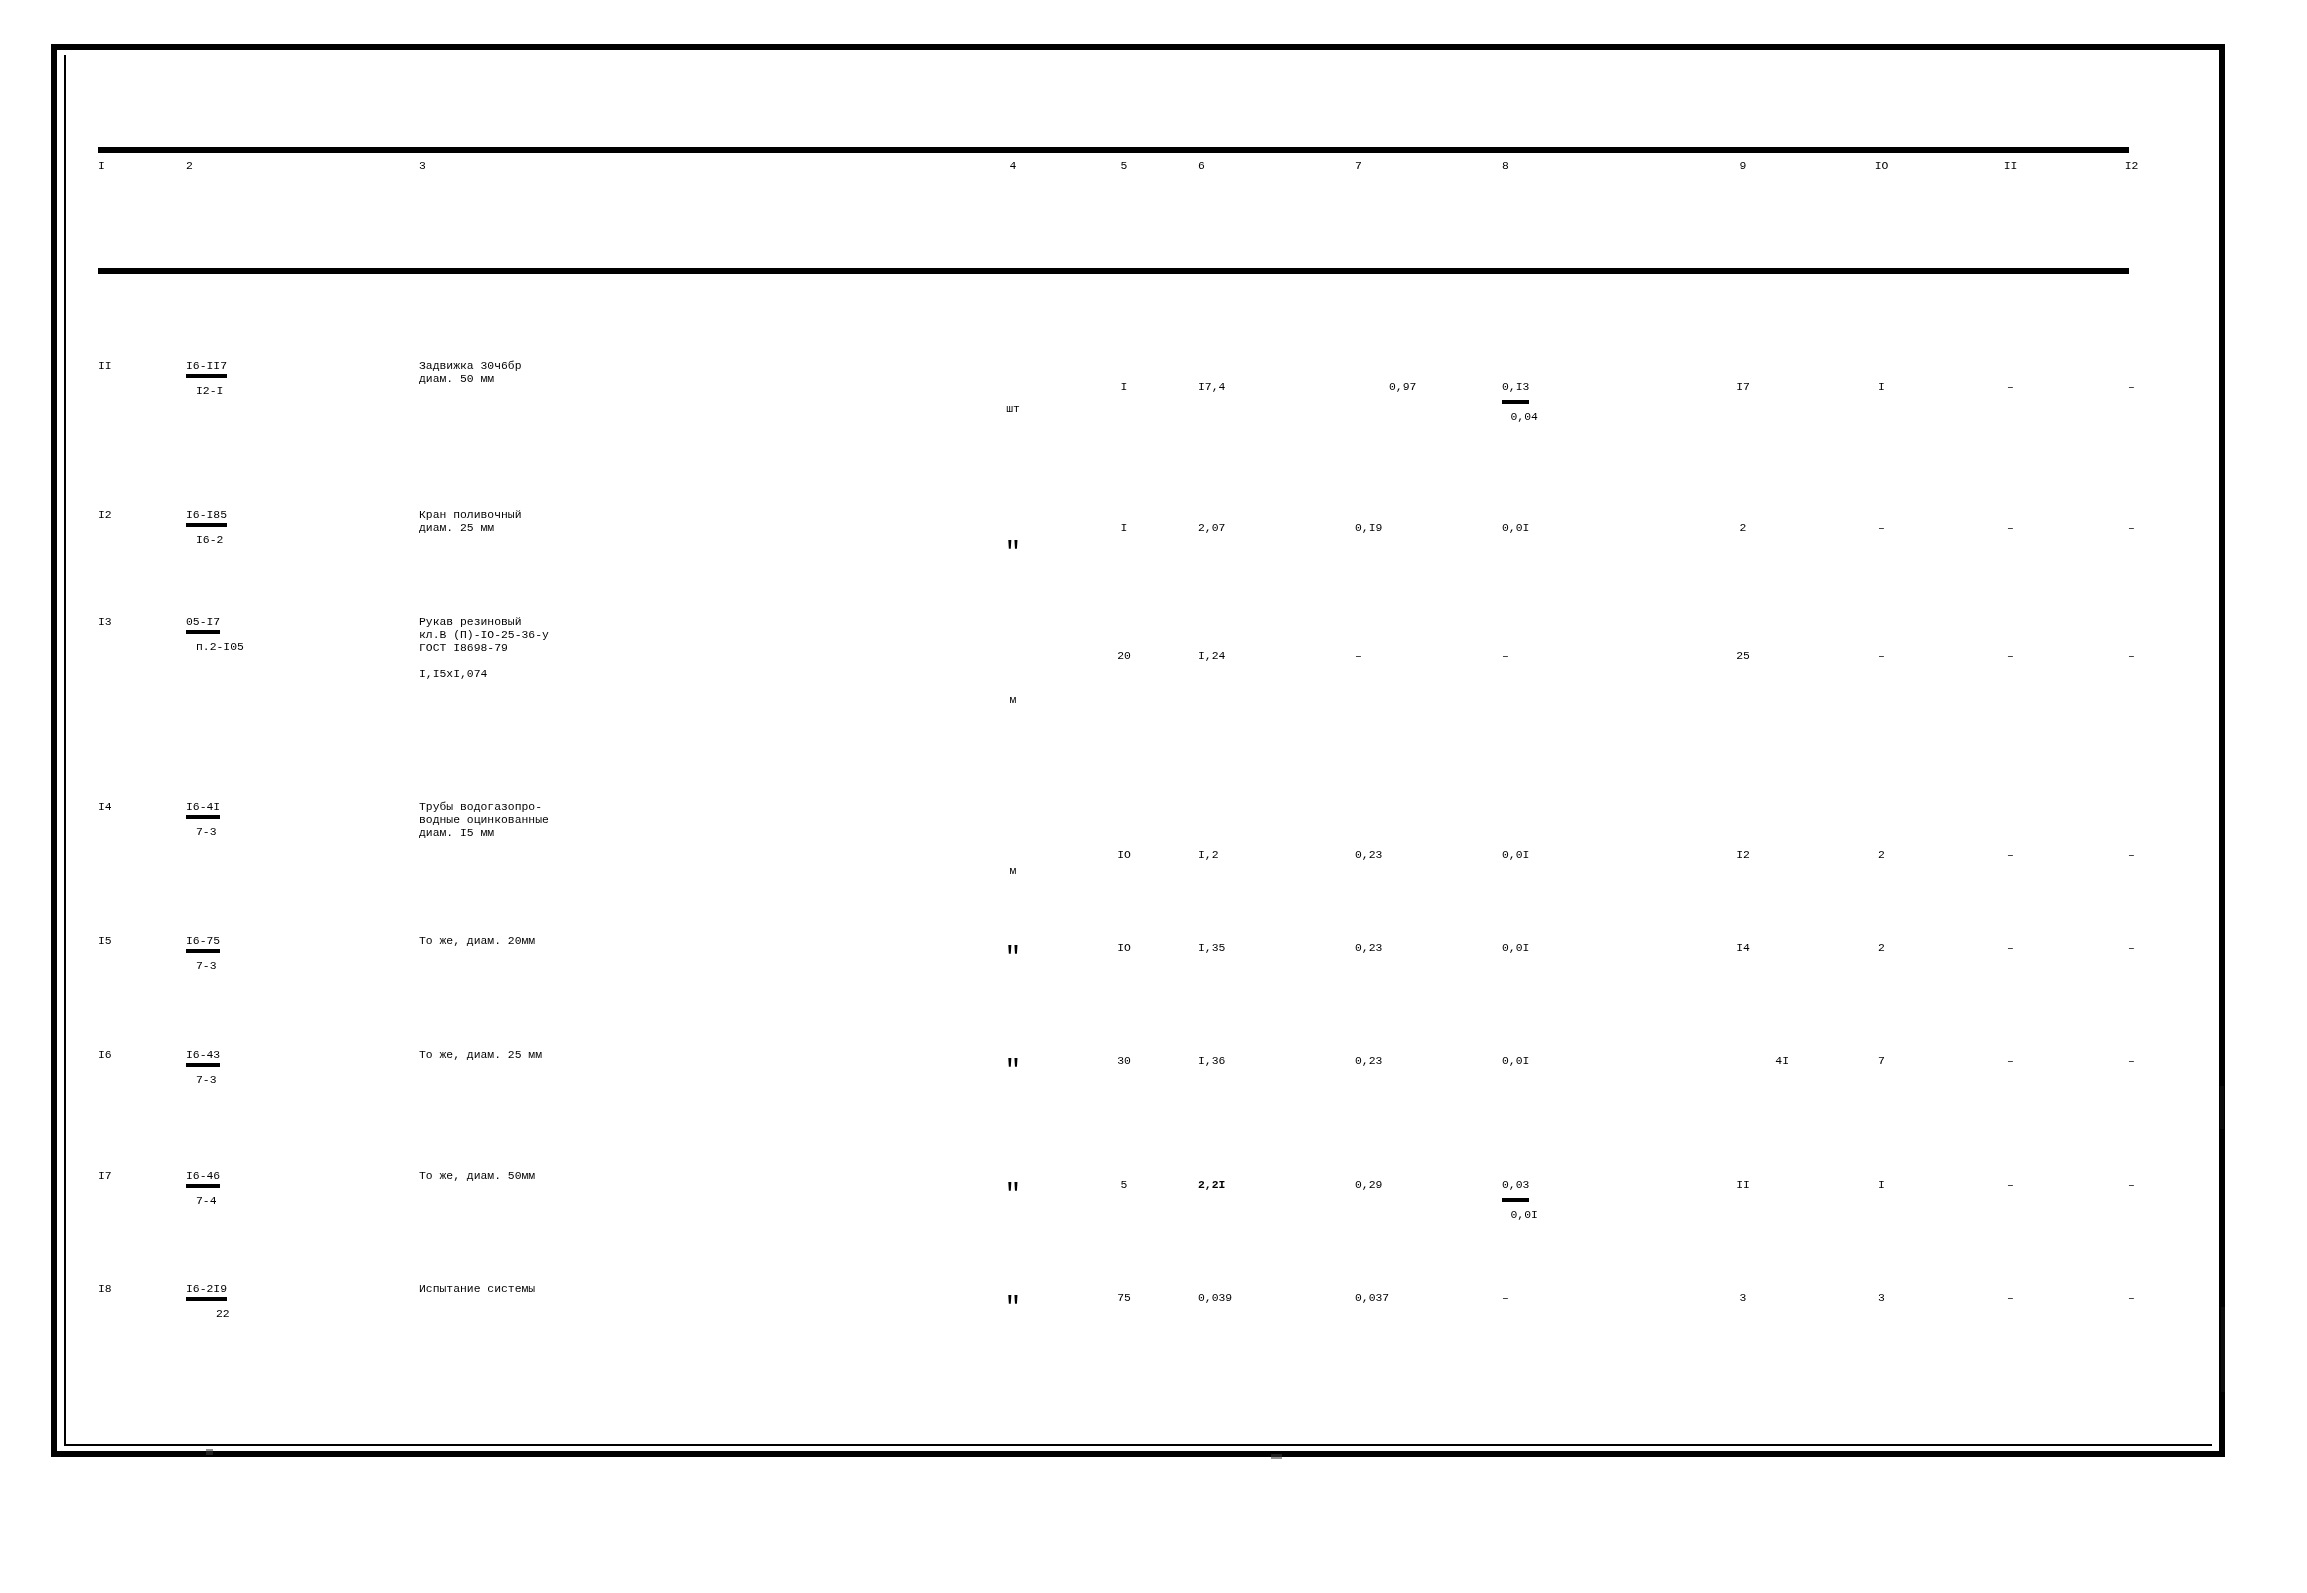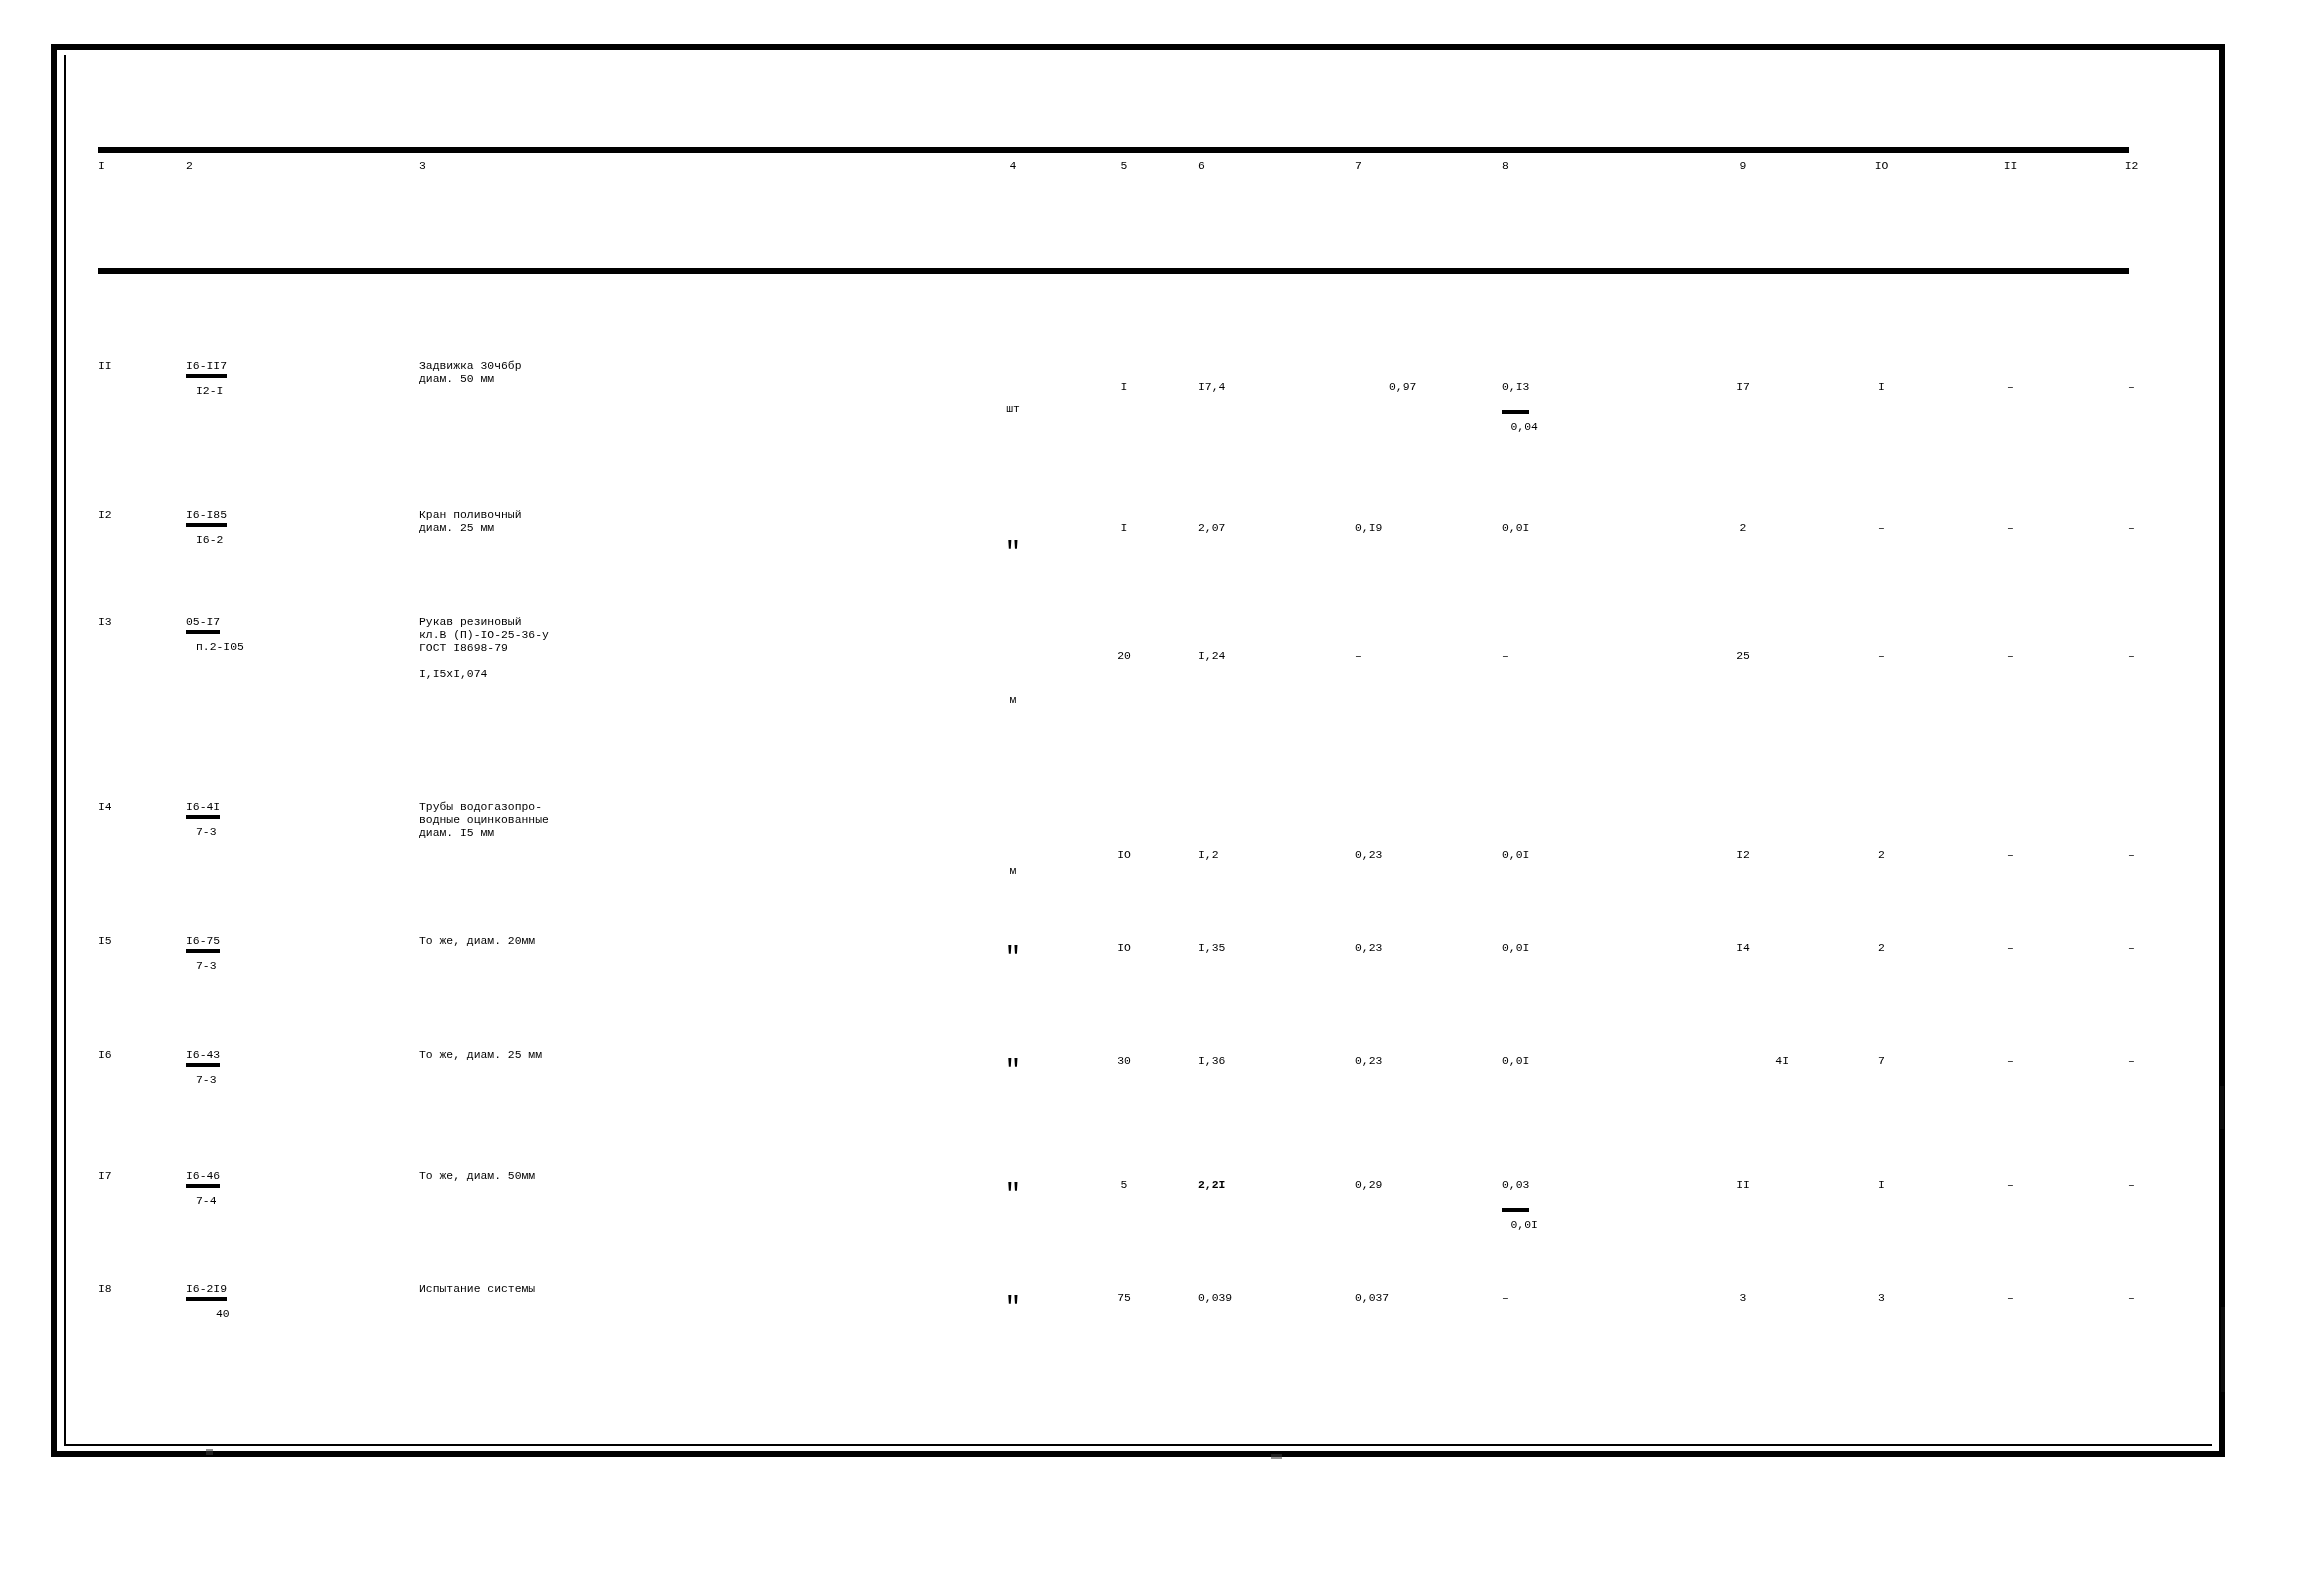--- a/index.html
+++ b/index.html
@@ -120,21 +120,21 @@
   .code-bot {
     display: block;
     padding-top: 7px;
     padding-left: 10px;
   }
   .code-bot.narrow { padding-left: 30px; }
 
   .frac-top {
     display: block;
     border-bottom: 4.3px solid #000;
-    padding-bottom: 16px;
+    padding-bottom: 6px;
     width: max-content;
   }
   .frac-bot {
     display: block;
     padding-top: 7px;
     padding-left: 8.5px;
   }
 
   .desc-line { display: block; }
   .ditto { font-size: 28px; }
@@ -275,21 +275,21 @@
         <span class="c col6" style="top: 8.5px; font-weight: bold;">2,2I</span>
         <span class="c col7" style="top: 8.5px;">0,29</span>
         <span class="c col8" style="top: 8.5px;"><span class="frac-top">0,03</span><span class="frac-bot">0,0I</span></span>
         <span class="c col9" style="top: 8.5px;">II</span>
         <span class="c col10" style="top: 8.5px;">I</span>
         <span class="c col11" style="top: 8.5px;">–</span>
         <span class="c col12" style="top: 8.5px;">–</span>
       </div>
       <div class="row" style="top: 1228px;">
         <span class="c col1">I8</span>
-        <span class="c col2"><span class="code-top">I6-2I9</span><span class="code-bot narrow">40</span></span>
+        <span class="c col2"><span class="code-top">I6-2I9</span><span class="code-bot narrow">22</span></span>
         <span class="c col3"><span class="desc-line">Испытание системы</span></span>
         <span class="c col4 ditto" style="top: 8.5px;">"</span>
         <span class="c col5" style="top: 8.5px;">75</span>
         <span class="c col6" style="top: 8.5px;">0,039</span>
         <span class="c col7" style="top: 8.5px;">0,037</span>
         <span class="c col8" style="top: 8.5px;">–</span>
         <span class="c col9" style="top: 8.5px;">3</span>
         <span class="c col10" style="top: 8.5px;">3</span>
         <span class="c col11" style="top: 8.5px;">–</span>
         <span class="c col12" style="top: 8.5px;">–</span>

